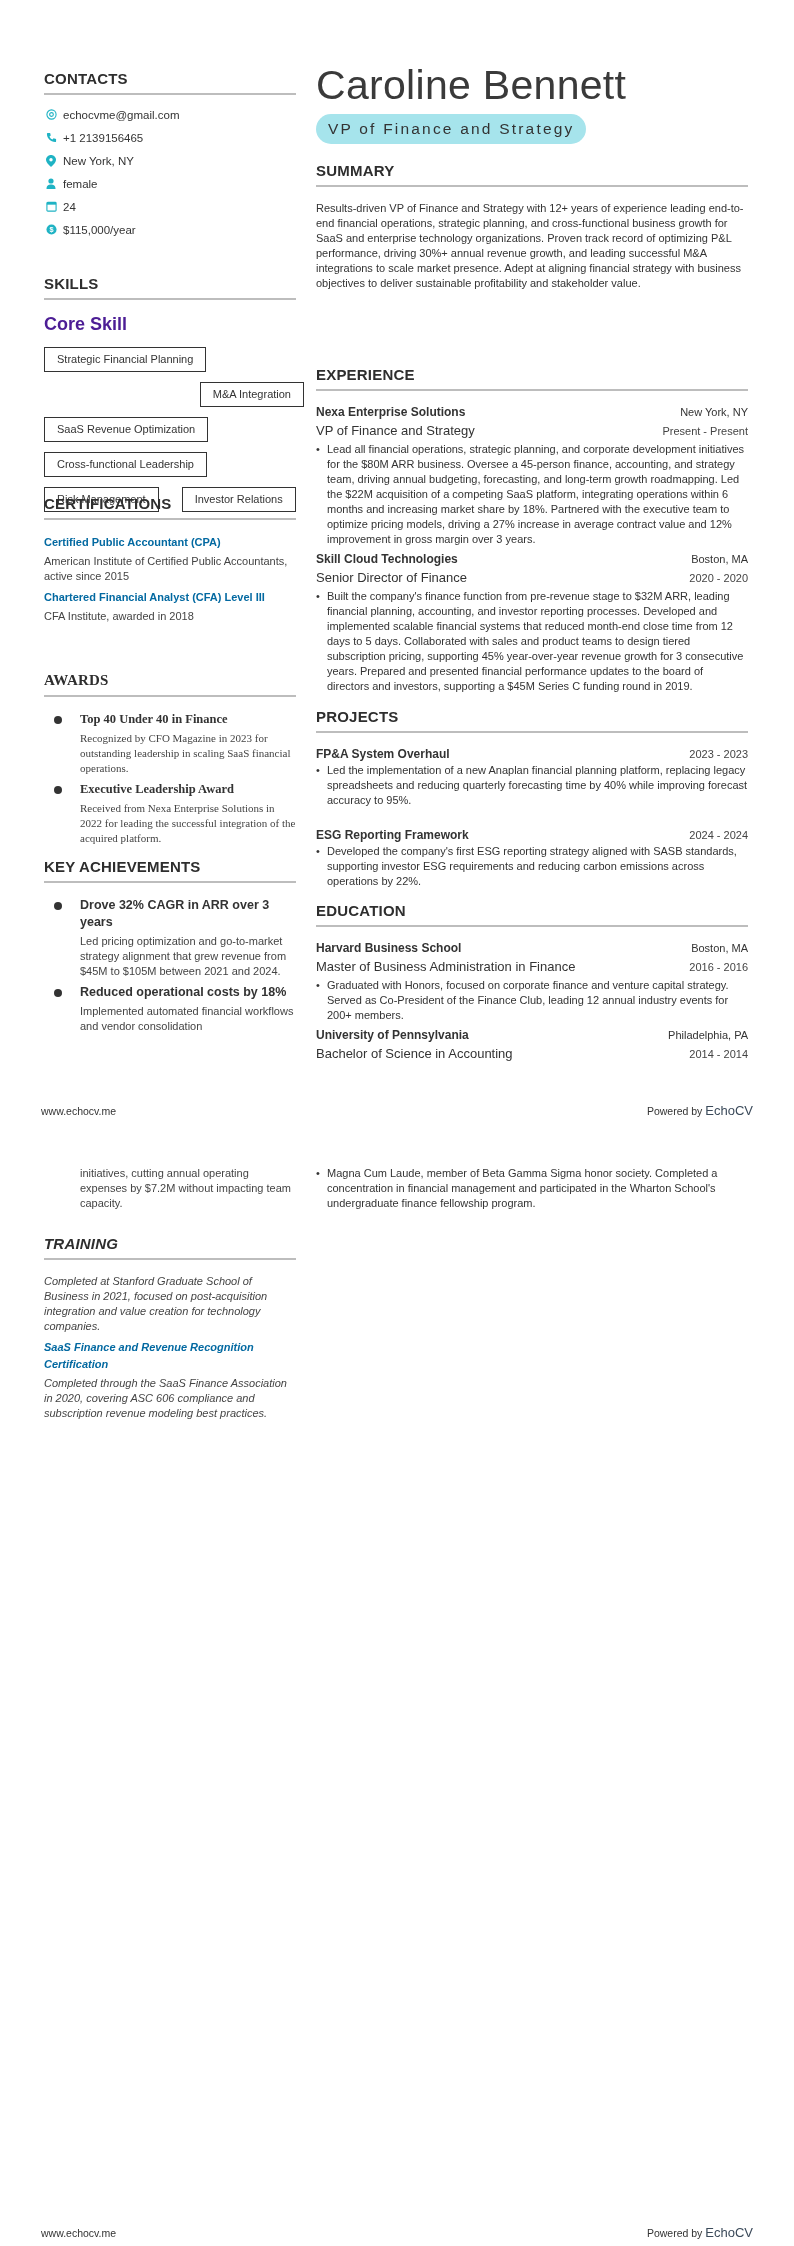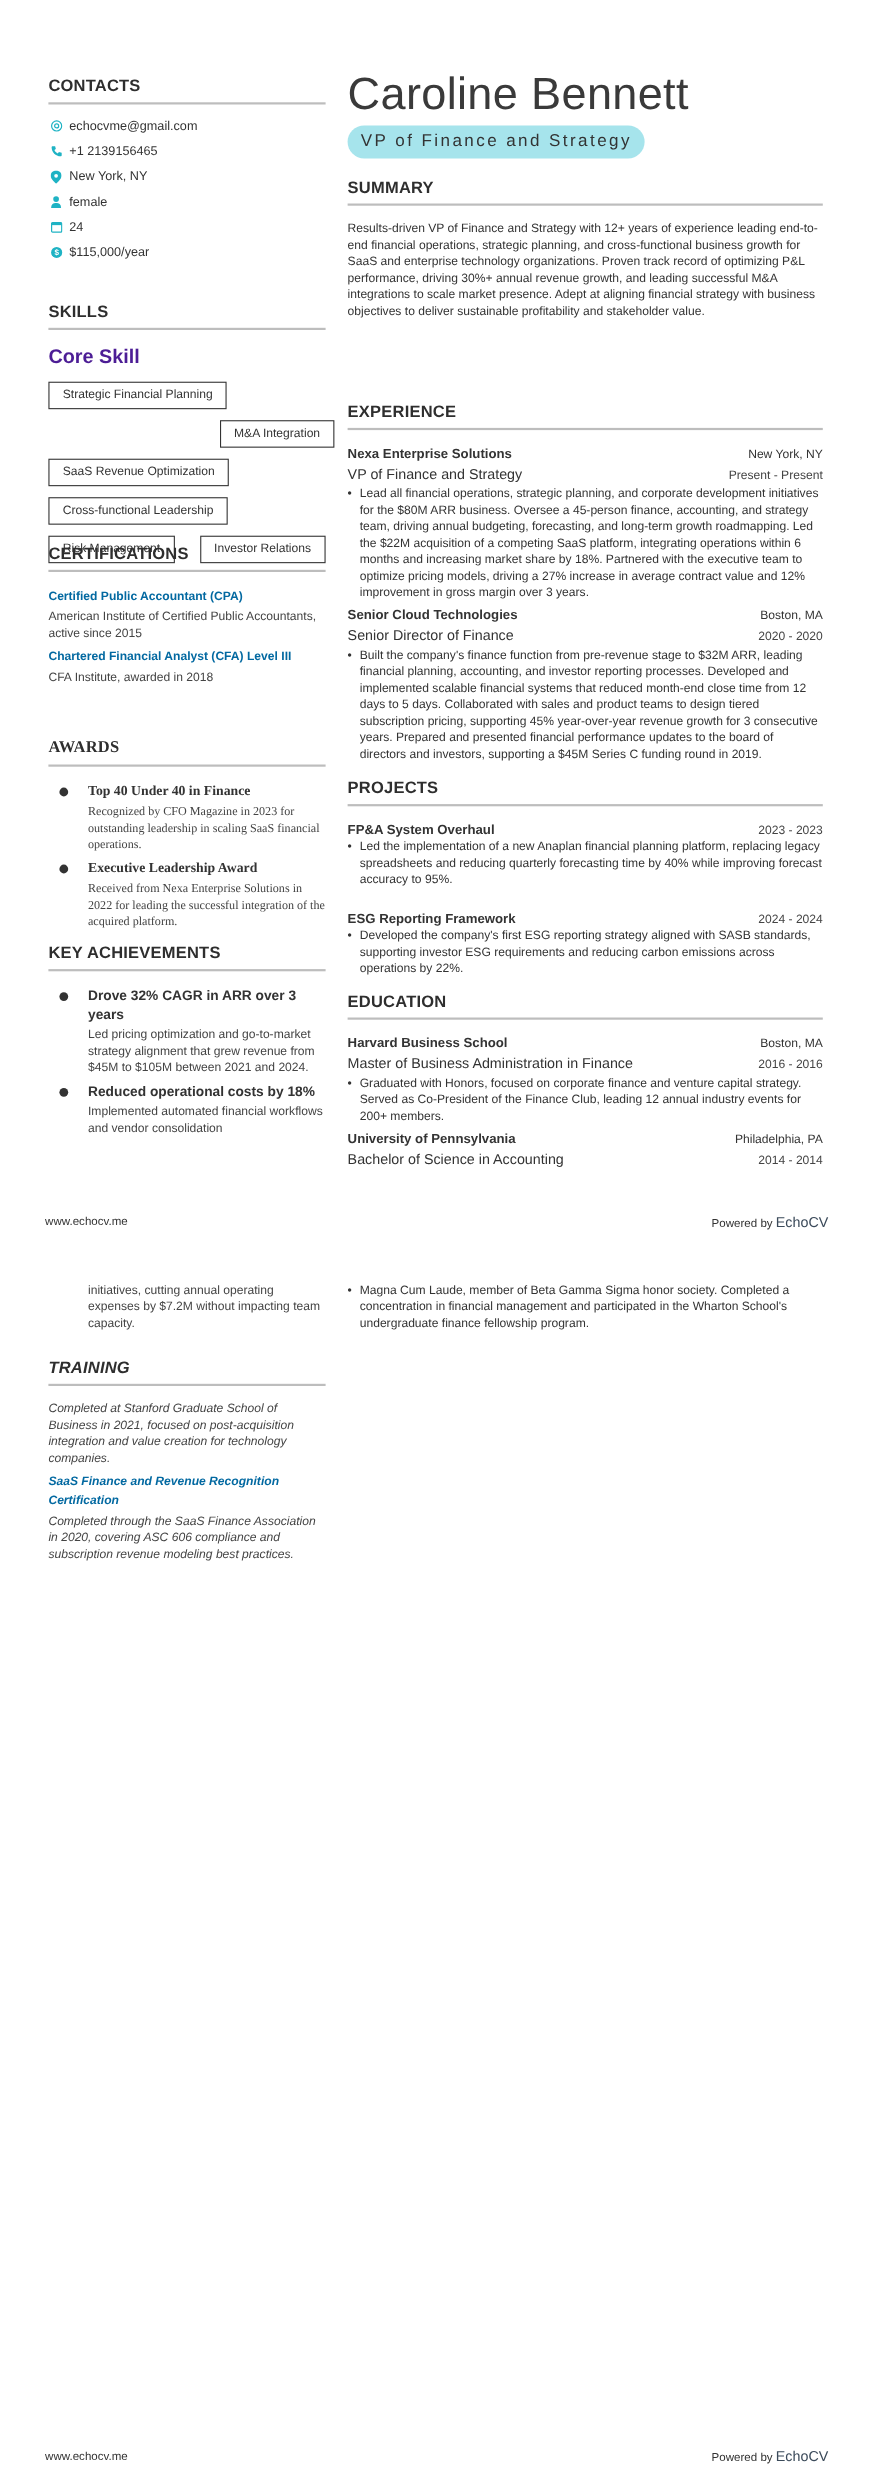--- a/index.html
+++ b/index.html
@@ -176,21 +176,21 @@
     </div>
     <div class="row-between" style="margin-top:4px;">
       <span class="role">VP of Finance and Strategy</span>
       <span class="dates">Present - Present</span>
     </div>
     <div class="bullet" style="margin-top:4px;">Lead all financial operations, strategic planning, and corporate development initiatives for the $80M ARR business. Oversee a 45-person finance, accounting, and strategy team, driving annual budgeting, forecasting, and long-term growth roadmapping. Led the $22M acquisition of a competing SaaS platform, integrating operations within 6 months and increasing market share by 18%. Partnered with the executive team to optimize pricing models, driving a 27% increase in average contract value and 12% improvement in gross margin over 3 years.</div>
   </div>
 
   <div style="margin-top:5px;">
     <div class="row-between">
-      <span class="org">Senior Cloud Technologies</span>
+      <span class="org">Skill Cloud Technologies</span>
       <span class="loc">Boston, MA</span>
     </div>
     <div class="row-between" style="margin-top:4px;">
       <span class="role">Senior Director of Finance</span>
       <span class="dates">2020 - 2020</span>
     </div>
     <div class="bullet" style="margin-top:4px;">Built the company's finance function from pre-revenue stage to $32M ARR, leading financial planning, accounting, and investor reporting processes. Developed and implemented scalable financial systems that reduced month-end close time from 12 days to 5 days. Collaborated with sales and product teams to design tiered subscription pricing, supporting 45% year-over-year revenue growth for 3 consecutive years. Prepared and presented financial performance updates to the board of directors and investors, supporting a $45M Series C funding round in 2019.</div>
   </div>
 </div>
 

